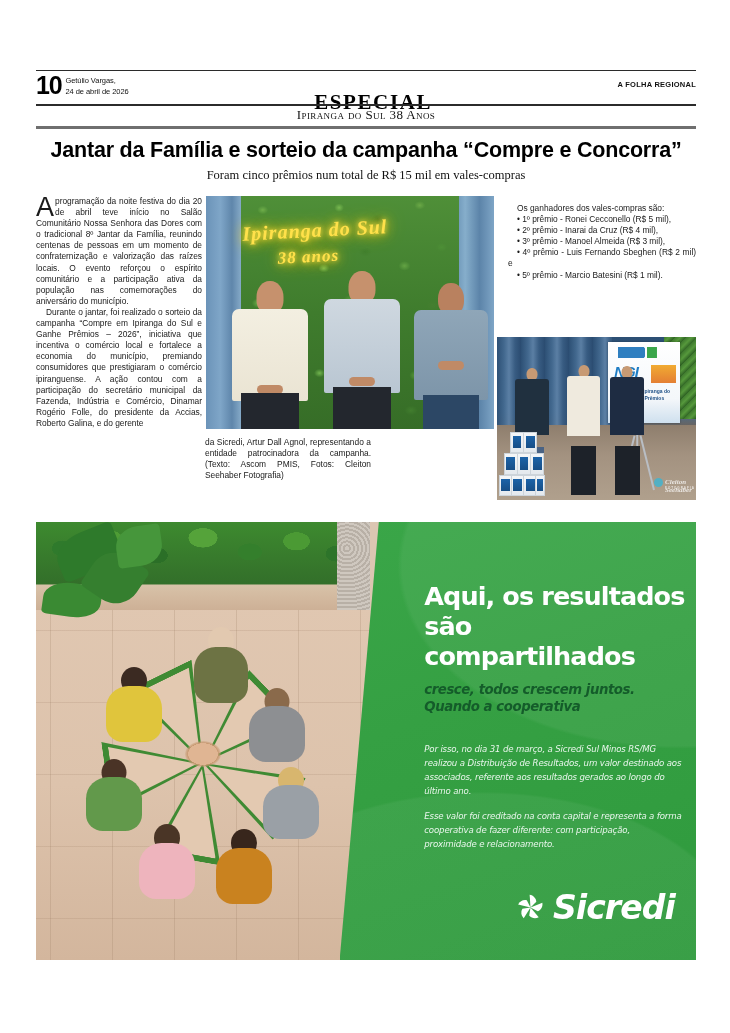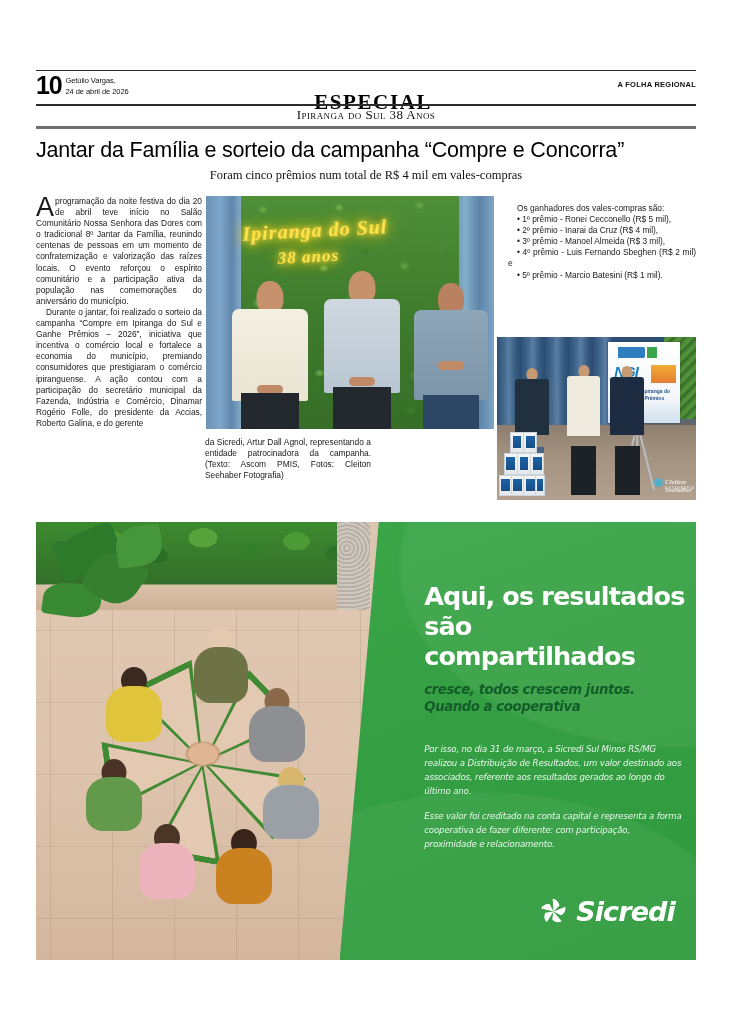--- a/index.html
+++ b/index.html
@@ -106,23 +106,24 @@
     font-variant: small-caps;
     letter-spacing: 0.4px;
     color: #111;
   }
 
   
   .headline {
     position: absolute;
     left: 36px; top: 138px;
     width: 660px;
+    text-align: center;
     font-family: "Liberation Sans", sans-serif;
     font-size: 21.5px;
-    font-weight: 400;
+    font-weight: 700;
     color: #000;
     letter-spacing: -0.2px;
   }
   .subhead {
     position: absolute;
     left: 36px; top: 168px;
     width: 660px;
     text-align: center;
     font-family: "Liberation Serif", serif;
     font-size: 12.5px;
@@ -496,21 +497,21 @@
     position: absolute;
     right: 6.5%; bottom: 7.5%;
     display: flex;
     align-items: center;
     gap: 8px;
   }
   .ad-logo-mark { width: 29px; height: 29px; }
   .ad-logo-text {
     color: #fff;
     font-family: "DejaVu Sans", sans-serif;
-    font-size: 27px;
+    font-size: 33px;
     font-weight: 700;
     font-style: italic;
     letter-spacing: -0.9px;
   }
 </style>
 </head>
 <body>
 
 <div class="page">
 
@@ -526,21 +527,21 @@
     </div>
     <div class="mast-center">ESPECIAL</div>
     <div class="mast-right">A FOLHA REGIONAL</div>
   </div>
 
   <div class="rule-under-mast"></div>
   <div class="sub-mast">Ipiranga do Sul 38 Anos</div>
   <div class="rule-under-sub"></div>
 
   <div class="headline">Jantar da Família e sorteio da campanha “Compre e Concorra”</div>
-  <div class="subhead">Foram cinco prêmios num total de R$ 4 mil em vales-compras</div>
+  <div class="subhead">Foram cinco prêmios num total de R$ 15 mil em vales-compras</div>
 
   <div class="col col-left">
     <p class="first"><span class="dropcap">A</span><span>programação da noite festiva do dia 20 de abril teve início no Salão Comunitário Nossa Senhora das Dores com o tradicional 8º Jantar da Família, reunindo centenas de pessoas em um momento de confraternização e valorização das raízes locais. O evento reforçou o espírito comunitário e a participação ativa da população nas comemorações do aniversário do município.</span></p>
     <p>Durante o jantar, foi realizado o sorteio da campanha “Compre em Ipiranga do Sul e Ganhe Prêmios – 2026”, iniciativa que incentiva o comércio local e fortalece a economia do município, premiando consumidores que prestigiaram o comércio ipiranguense. A ação contou com a participação do secretário municipal da Fazenda, Indústria e Comércio, Dinamar Rogério Folle, do presidente da Accias, Roberto Galina, e do gerente</p>
   </div>
 
   <div class="col col-mid-lower">
     <p class="first">da Sicredi, Artur Dall Agnol, representando a entidade patrocinadora da campanha.  (Texto: Ascom PMIS, Fotos: Cleiton Seehaber Fotografia)</p>
   </div>
 

